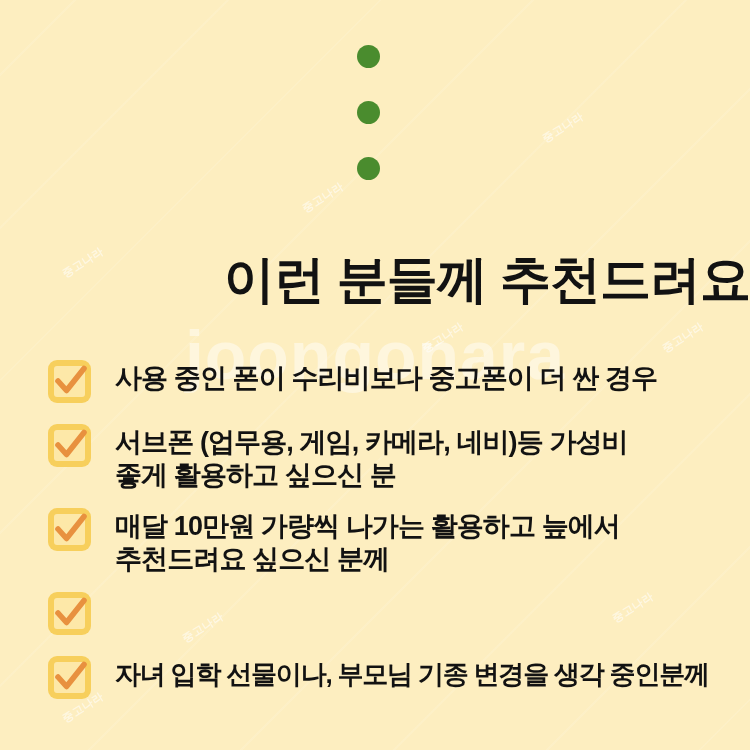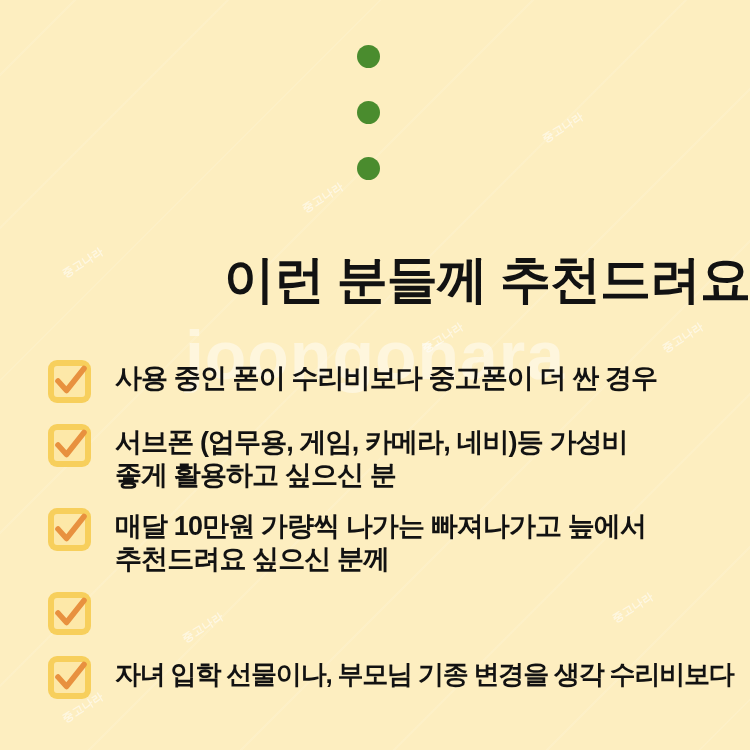--- a/index.html
+++ b/index.html
@@ -165,21 +165,21 @@
 
     <div class="row two-line">
       <span class="cbox">
         <svg viewBox="0 0 45 45" xmlns="http://www.w3.org/2000/svg">
           <rect x="1" y="1" width="43" height="43" rx="9" ry="9" fill="#f7cf5c"></rect>
           <rect x="7" y="7" width="31" height="31" rx="3" ry="3" fill="#fde8a8"></rect>
           <path d="M11 22 L19.5 31.5 L37 9.5" fill="none" stroke="#e8913f" stroke-width="5.6" stroke-linecap="round" stroke-linejoin="round"></path>
         </svg>
       </span>
       <span class="rowtext">
-        <span>매달 10만원 가량씩 나가는 빠져나가고 늪에서</span>
+        <span>매달 10만원 가량씩 나가는 활용하고 늪에서</span>
         <span class="l2">추천드려요 싶으신 분께</span>
       </span>
     </div>
 
     <div class="row">
       <span class="cbox">
         <svg viewBox="0 0 45 45" xmlns="http://www.w3.org/2000/svg">
           <rect x="1" y="1" width="43" height="43" rx="9" ry="9" fill="#f7cf5c"></rect>
           <rect x="7" y="7" width="31" height="31" rx="3" ry="3" fill="#fde8a8"></rect>
           <path d="M11 22 L19.5 31.5 L37 9.5" fill="none" stroke="#e8913f" stroke-width="5.6" stroke-linecap="round" stroke-linejoin="round"></path>
@@ -189,18 +189,18 @@
 
     <div class="row">
       <span class="cbox">
         <svg viewBox="0 0 45 45" xmlns="http://www.w3.org/2000/svg">
           <rect x="1" y="1" width="43" height="43" rx="9" ry="9" fill="#f7cf5c"></rect>
           <rect x="7" y="7" width="31" height="31" rx="3" ry="3" fill="#fde8a8"></rect>
           <path d="M11 22 L19.5 31.5 L37 9.5" fill="none" stroke="#e8913f" stroke-width="5.6" stroke-linecap="round" stroke-linejoin="round"></path>
         </svg>
       </span>
       <span class="rowtext" style="font-size:26px;letter-spacing:-1.2px;">
-        <span>자녀 입학 선물이나, 부모님 기종 변경을 생각 수리비보다</span>
+        <span>자녀 입학 선물이나, 부모님 기종 변경을 생각 중인분께</span>
       </span>
     </div>
 
   </div>
 </div>
 
 </body></html>

